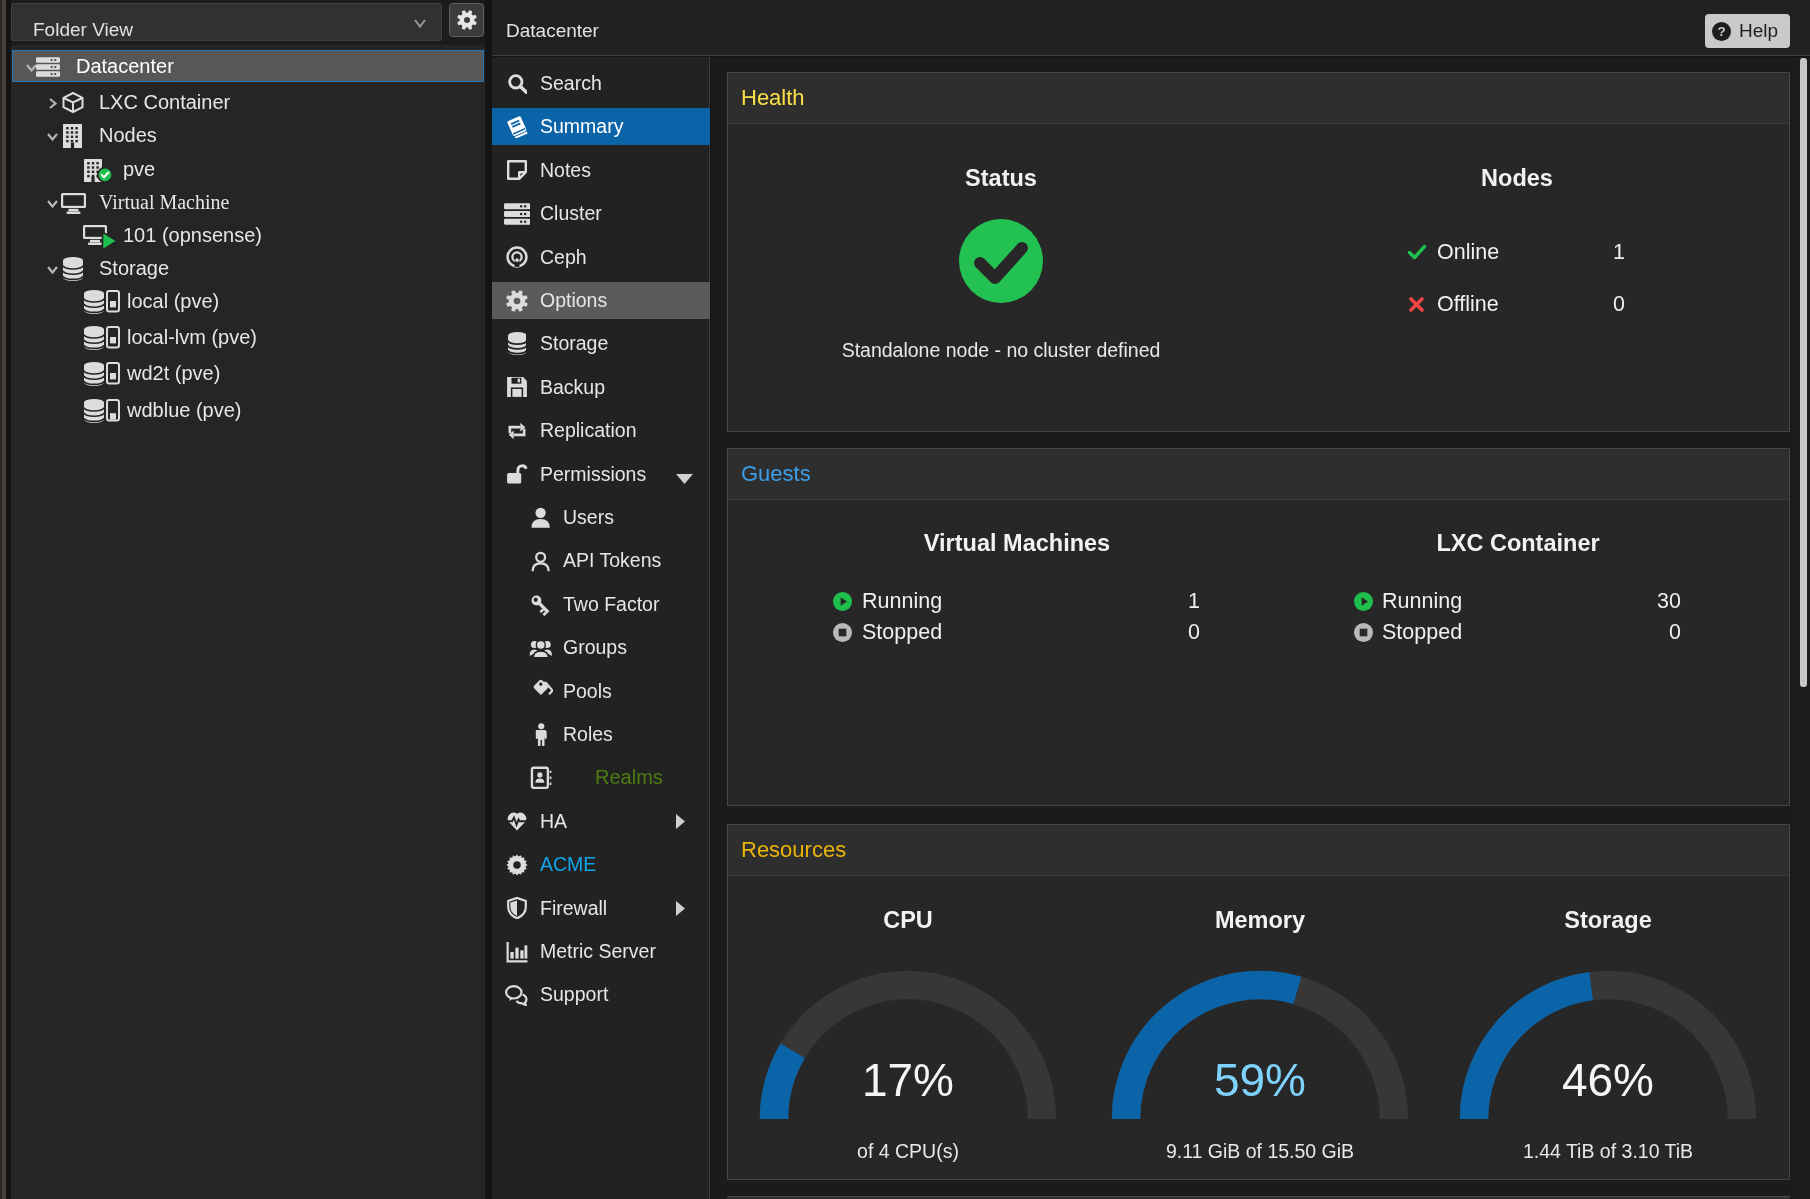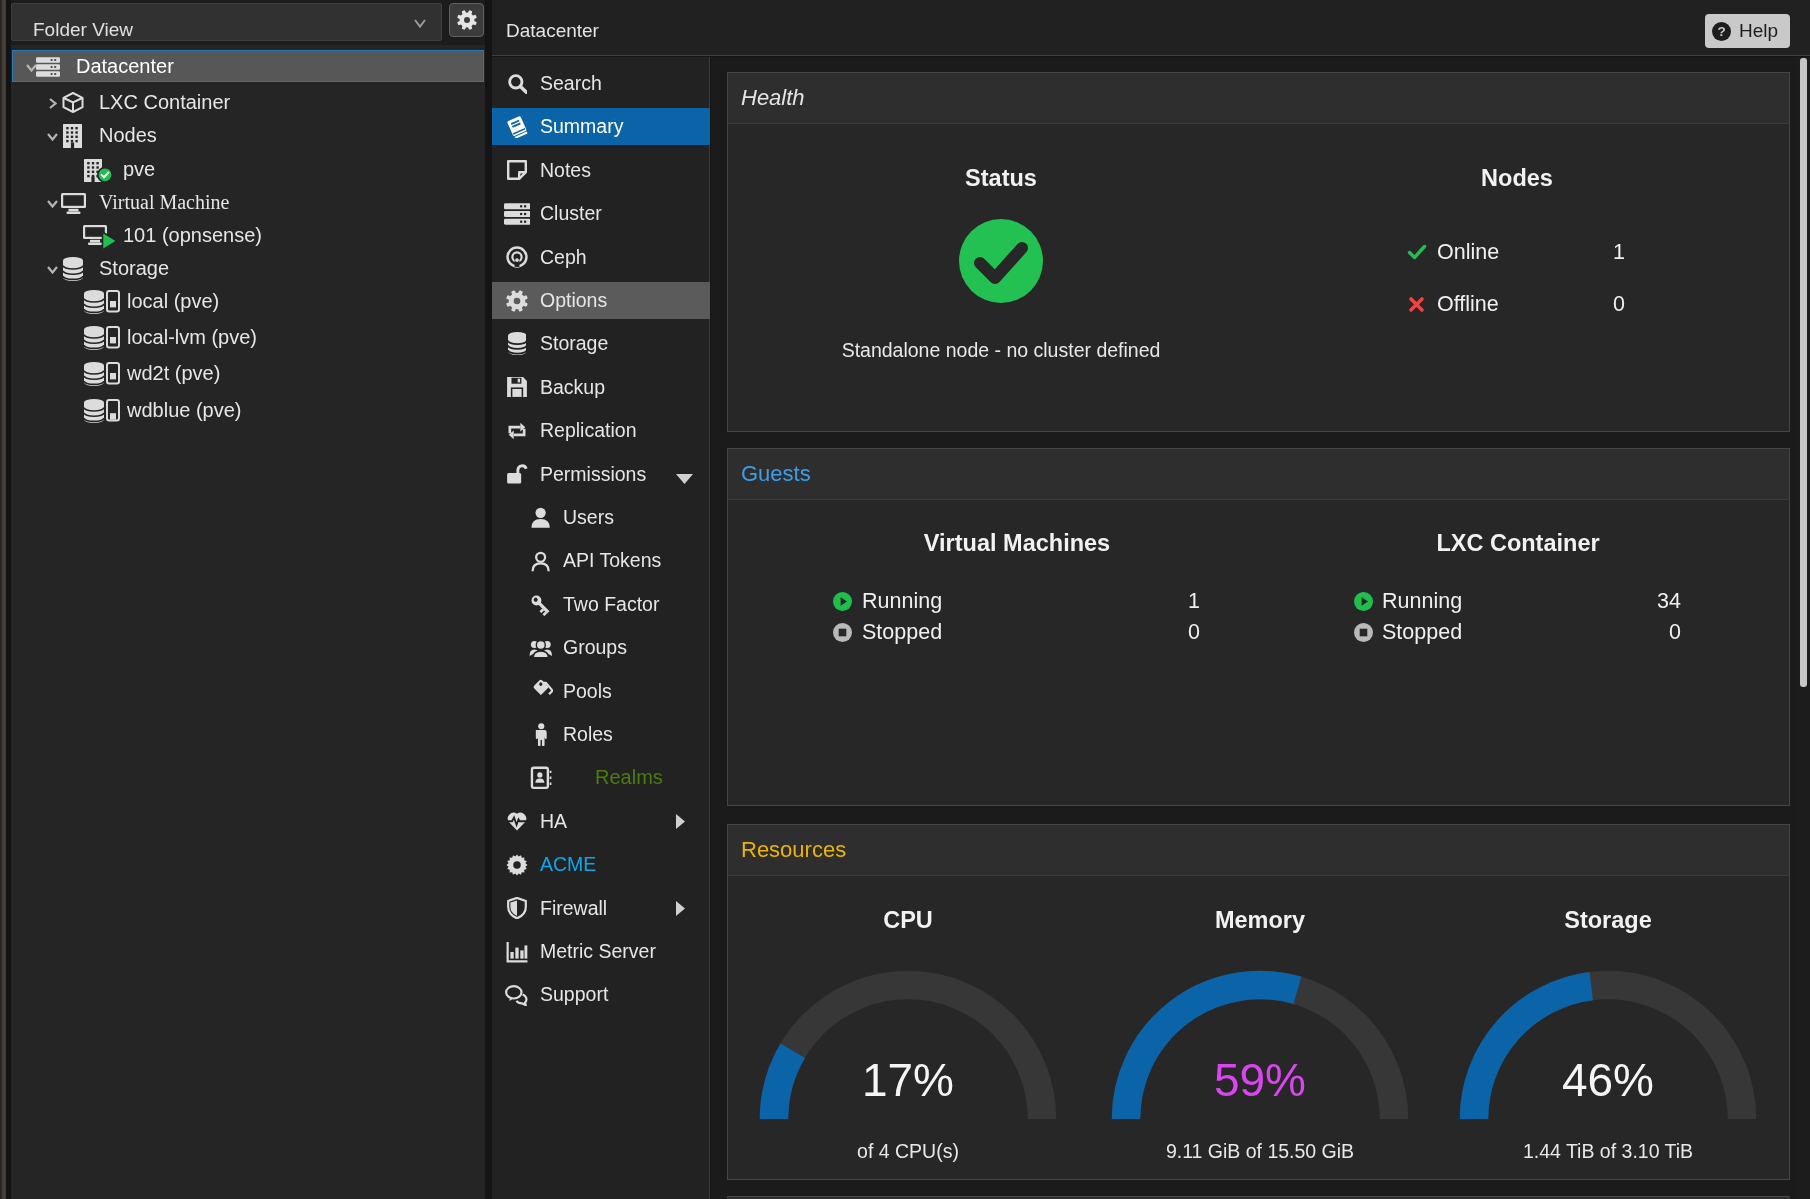--- a/index.html
+++ b/index.html
@@ -471,21 +471,21 @@
           <path d="M16 9.5 Q19.5 11 19.5 14 Q19.5 15.6 18.2 16.8 L18.8 19.2 L15.4 17.6 Q12 17.6 10.4 15.4" fill="none" stroke="#dcdcdc" stroke-width="2"></path>
         </svg>
       </span>
     </div>
 <div style="position:absolute;left:540px;top:976.4px;width:150px;height:37px;display:flex;align-items:center;color:#e6e6e6;font-size:19.5px;white-space:nowrap;">Support</div>
 <div style="position:absolute;left:711px;top:57px;width:1099px;height:1142px;background:#1b1b1b;"></div>
 <div style="position:absolute;left:1796px;top:57px;width:14px;height:1142px;background:#1c1c1c;"></div>
 <div style="position:absolute;left:1800px;top:58px;width:7px;height:629px;background:#c6c6c6;border-radius:3px;"></div>
 <div style="position:absolute;left:727px;top:72px;width:1063px;height:360px;background:#272727;border:1px solid #464646;"></div>
     <div style="position:absolute;left:727px;top:72px;width:1063px;height:52px;background:#2e2e2e;border:1px solid #464646;border-bottom:1px solid #3a3a3a;"></div>
-    <div style="position:absolute;left:741px;top:72px;width:200px;height:52px;display:flex;align-items:center;color:#e5e5e5;font-size:22px;font-style:italic;">Health</div>
+    <div style="position:absolute;left:741px;top:72px;width:200px;height:52px;display:flex;align-items:center;color:#fde047;font-size:22px;">Health</div>
 <div style="position:absolute;left:727px;top:448px;width:1063px;height:358px;background:#272727;border:1px solid #464646;"></div>
     <div style="position:absolute;left:727px;top:448px;width:1063px;height:52px;background:#2e2e2e;border:1px solid #464646;border-bottom:1px solid #3a3a3a;"></div>
     <div style="position:absolute;left:741px;top:448px;width:200px;height:52px;display:flex;align-items:center;color:#3d9ee7;font-size:22px;">Guests</div>
 <div style="position:absolute;left:727px;top:824px;width:1063px;height:356px;background:#272727;border:1px solid #464646;"></div>
     <div style="position:absolute;left:727px;top:824px;width:1063px;height:52px;background:#2e2e2e;border:1px solid #464646;border-bottom:1px solid #3a3a3a;"></div>
     <div style="position:absolute;left:741px;top:824px;width:200px;height:52px;display:flex;align-items:center;color:#eab308;font-size:22px;">Resources</div>
 <div style="position:absolute;left:727px;top:1196px;width:1063px;height:3px;background:#2e2e2e;border-top:1px solid #4a4a4a;"></div>
 <div style="position:absolute;left:701px;top:154.5px;width:600px;height:47.0px;display:flex;align-items:center;justify-content:center;color:#f2f2f2;font-size:23.5px;font-weight:bold;white-space:nowrap;">Status</div>
 <div style="position:absolute;left:1217px;top:154.5px;width:600px;height:47.0px;display:flex;align-items:center;justify-content:center;color:#f2f2f2;font-size:23.5px;font-weight:bold;white-space:nowrap;">Nodes</div>
 <div style="position:absolute;left:959px;top:219px;width:84px;height:84px;"><svg width="84" height="84" viewBox="0 0 84 84">
@@ -515,36 +515,36 @@
         <circle cx="9.5" cy="9.5" r="9.5" fill="#b9b9b9"></circle>
         <rect x="5.7" y="5.7" width="7.6000000000000005" height="7.6000000000000005" fill="#272727"></rect>
       </svg></div>
     <div style="position:absolute;left:862px;top:616px;width:200px;height:32px;display:flex;align-items:center;color:#f0f0f0;font-size:21.5px;">Stopped</div>
     <div style="position:absolute;left:1100px;top:616px;width:100px;height:32px;display:flex;align-items:center;justify-content:flex-end;color:#f0f0f0;font-size:21.5px;">0</div>
 <div style="position:absolute;left:1354px;top:591.5px;width:19px;height:19px;"><svg width="19" height="19" viewBox="0 0 19 19">
         <circle cx="9.5" cy="9.5" r="9.5" fill="#1fbf4e"></circle>
         <path d="M7.6000000000000005 5.32 L14.06 9.5 L7.6000000000000005 13.68 Z" fill="#272727"></path>
       </svg></div>
     <div style="position:absolute;left:1382px;top:585px;width:200px;height:32px;display:flex;align-items:center;color:#f0f0f0;font-size:21.5px;">Running</div>
-    <div style="position:absolute;left:1581px;top:585px;width:100px;height:32px;display:flex;align-items:center;justify-content:flex-end;color:#f0f0f0;font-size:21.5px;">34</div>
+    <div style="position:absolute;left:1581px;top:585px;width:100px;height:32px;display:flex;align-items:center;justify-content:flex-end;color:#f0f0f0;font-size:21.5px;">30</div>
 <div style="position:absolute;left:1354px;top:622.5px;width:19px;height:19px;"><svg width="19" height="19" viewBox="0 0 19 19">
         <circle cx="9.5" cy="9.5" r="9.5" fill="#b9b9b9"></circle>
         <rect x="5.7" y="5.7" width="7.6000000000000005" height="7.6000000000000005" fill="#272727"></rect>
       </svg></div>
     <div style="position:absolute;left:1382px;top:616px;width:200px;height:32px;display:flex;align-items:center;color:#f0f0f0;font-size:21.5px;">Stopped</div>
     <div style="position:absolute;left:1581px;top:616px;width:100px;height:32px;display:flex;align-items:center;justify-content:flex-end;color:#f0f0f0;font-size:21.5px;">0</div>
 <div style="position:absolute;left:960px;top:896.5px;width:600px;height:47.0px;display:flex;align-items:center;justify-content:center;color:#f2f2f2;font-size:23.5px;font-weight:bold;white-space:nowrap;">Memory</div>
 <div style="position:absolute;left:608px;top:896.5px;width:600px;height:47.0px;display:flex;align-items:center;justify-content:center;color:#f2f2f2;font-size:23.5px;font-weight:bold;white-space:nowrap;">CPU</div>
 <div style="position:absolute;left:1308px;top:896.5px;width:600px;height:47.0px;display:flex;align-items:center;justify-content:center;color:#f2f2f2;font-size:23.5px;font-weight:bold;white-space:nowrap;">Storage</div>
 <svg width="1810" height="1199" style="position:absolute;left:0;top:0;pointer-events:none;">
       <path d="M 774 1119 A 134 134 0 0 1 1042 1119" fill="none" stroke="#373737" stroke-width="28.5"></path>
       <path d="M 774 1119 A 134 134 0 0 1 792.7 1050.8" fill="none" stroke="#0c64a8" stroke-width="28.5"></path>
       <path d="M 1126 1119 A 134 134 0 0 1 1394 1119" fill="none" stroke="#373737" stroke-width="28.5"></path>
       <path d="M 1126 1119 A 134 134 0 0 1 1297.4 990.3" fill="none" stroke="#0c64a8" stroke-width="28.5"></path>
       <path d="M 1474 1119 A 134 134 0 0 1 1742 1119" fill="none" stroke="#373737" stroke-width="28.5"></path>
       <path d="M 1474 1119 A 134 134 0 0 1 1591.2 986.1" fill="none" stroke="#0c64a8" stroke-width="28.5"></path>
     </svg>
 <div style="position:absolute;left:608px;top:1034px;width:600px;height:92px;display:flex;align-items:center;justify-content:center;color:#f5f5f5;font-size:46px;font-weight:normal;white-space:nowrap;">17%</div>
-<div style="position:absolute;left:960px;top:1034px;width:600px;height:92px;display:flex;align-items:center;justify-content:center;color:#d946ef;font-size:46px;font-weight:normal;white-space:nowrap;">59%</div>
+<div style="position:absolute;left:960px;top:1034px;width:600px;height:92px;display:flex;align-items:center;justify-content:center;color:#7dd3fc;font-size:46px;font-weight:normal;white-space:nowrap;">59%</div>
 <div style="position:absolute;left:1308px;top:1034px;width:600px;height:92px;display:flex;align-items:center;justify-content:center;color:#f5f5f5;font-size:46px;font-weight:normal;white-space:nowrap;">46%</div>
 <div style="position:absolute;left:608px;top:1131.5px;width:600px;height:39.0px;display:flex;align-items:center;justify-content:center;color:#e8e8e8;font-size:19.5px;font-weight:normal;white-space:nowrap;">of 4 CPU(s)</div>
 <div style="position:absolute;left:960px;top:1131.5px;width:600px;height:39.0px;display:flex;align-items:center;justify-content:center;color:#e8e8e8;font-size:19.5px;font-weight:normal;white-space:nowrap;">9.11 GiB of 15.50 GiB</div>
 <div style="position:absolute;left:1308px;top:1131.5px;width:600px;height:39.0px;display:flex;align-items:center;justify-content:center;color:#e8e8e8;font-size:19.5px;font-weight:normal;white-space:nowrap;">1.44 TiB of 3.10 TiB</div>
 </div>
 </body></html>

